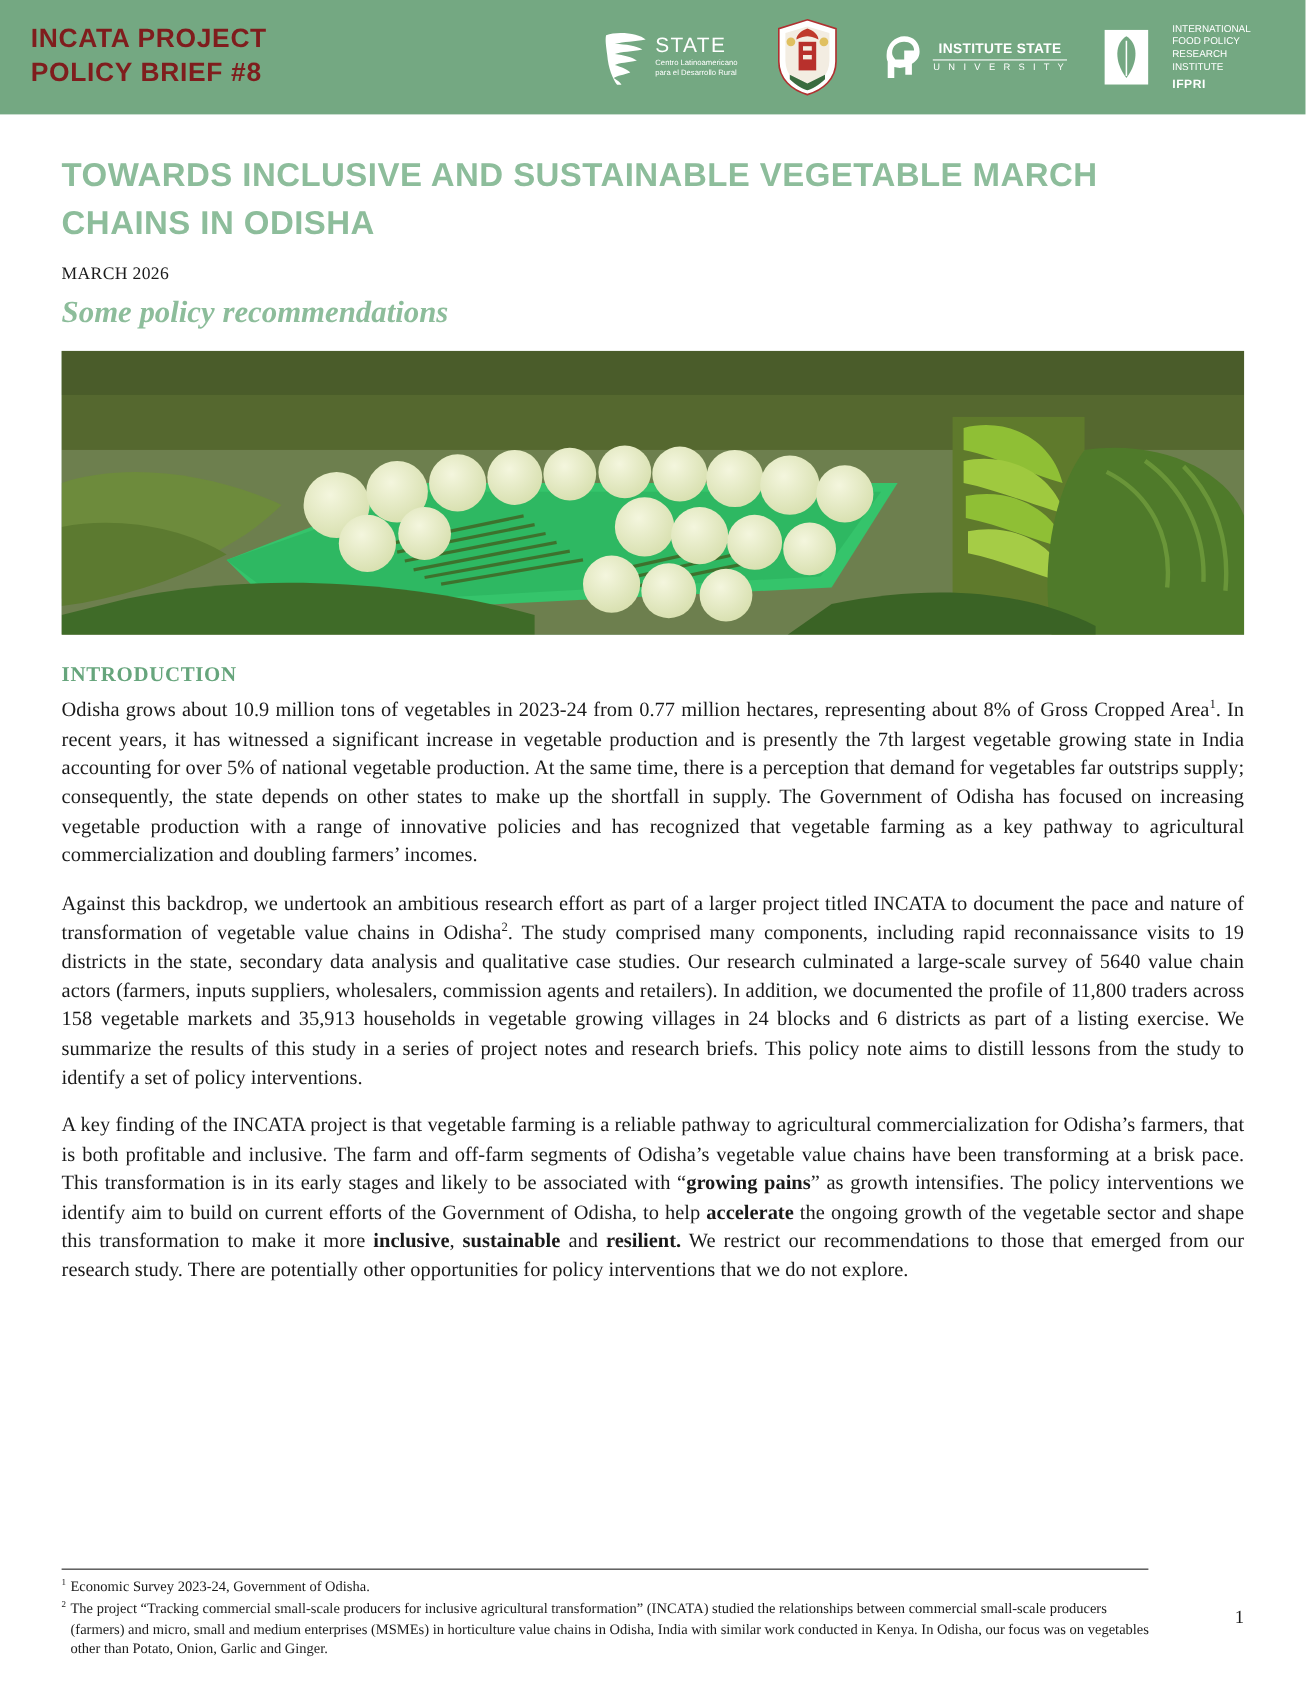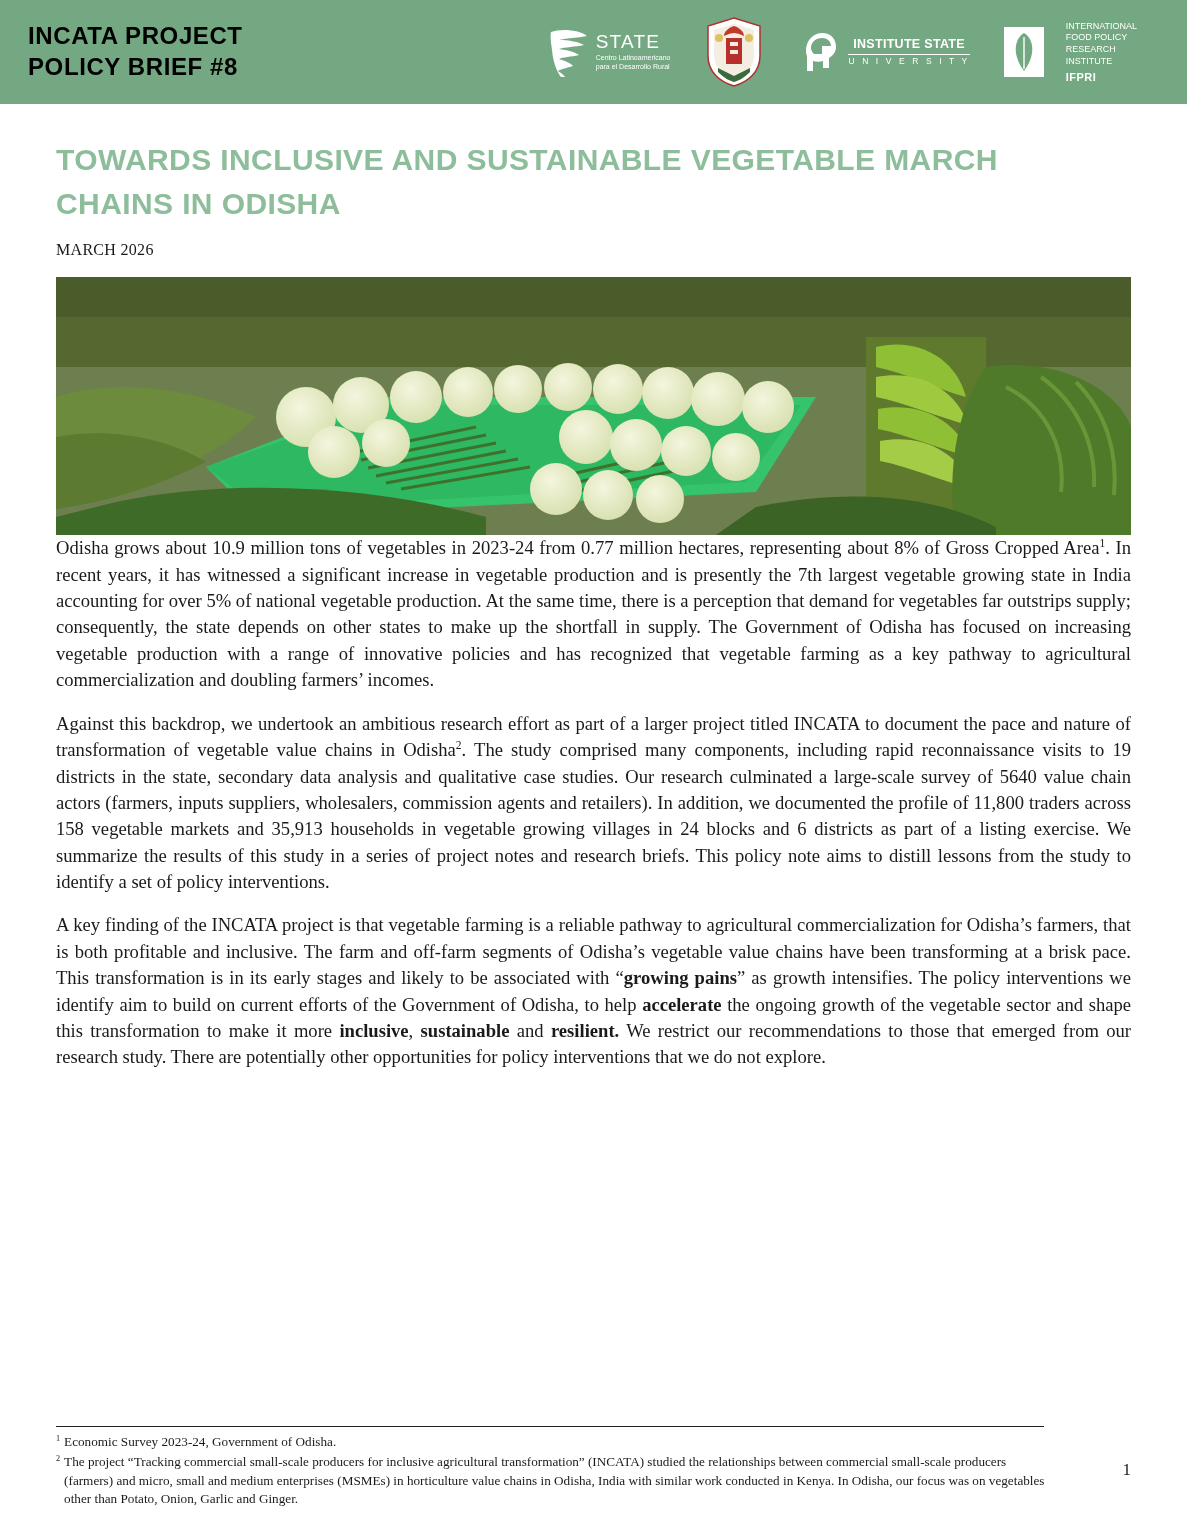--- a/index.html
+++ b/index.html
@@ -20,21 +20,21 @@
   .header-bar {
     height: 104px;
     background: #74a882;
     display: flex;
     align-items: center;
     padding: 0 28px;
     box-sizing: border-box;
   }
   .brief-title {
     font-family: "Liberation Sans", sans-serif;
-    color: #000000;
+    color: #7f1d1d;
     font-weight: bold;
     font-size: 24px;
     line-height: 1.28;
     letter-spacing: 0.6px;
     white-space: pre-line;
   }
   .logo-strip {
     margin-left: auto;
     display: flex;
     align-items: center;
@@ -245,20 +245,21 @@
       </div>
     </div>
 
   </div>
 </div>
 
 <div class="page">
 
   <h1 class="doc-title">TOWARDS INCLUSIVE AND SUSTAINABLE VEGETABLE MARCH CHAINS IN ODISHA</h1>
   <div class="doc-date">MARCH 2026</div>
+  <h2 class="doc-subtitle">Some policy recommendations</h2>
 
   <div class="hero">
     <svg width="1075" height="258" viewBox="0 0 1075 258">
       <defs>
         <radialGradient id="cauli" cx="40%" cy="35%" r="70%">
           <stop offset="0%" stop-color="#f4f6de"></stop>
           <stop offset="100%" stop-color="#d7dfae"></stop>
         </radialGradient>
       </defs>
       <rect width="1075" height="258" fill="#6d7f4e"></rect>
@@ -319,20 +320,21 @@
         <path d="M950 110 C990 130 1010 170 1005 215"></path>
         <path d="M985 100 C1020 125 1040 165 1038 210"></path>
         <path d="M1020 105 C1050 135 1062 175 1058 218"></path>
       </g>
 
       <path d="M60 225 C180 200 320 210 430 240 L430 258 L0 258 L0 240 Z" fill="#3f6b28"></path>
       <path d="M700 230 C800 210 880 220 940 250 L940 258 L660 258 Z" fill="#3a6325"></path>
     </svg>
   </div>
 
+  <h3 class="section-head">INTRODUCTION</h3>
 
   <p class="body">Odisha grows about 10.9 million tons of vegetables in 2023-24 from 0.77 million hectares, representing about 8% of Gross Cropped Area<sup>1</sup>. In recent years, it has witnessed a significant increase in vegetable production and is presently the 7th largest vegetable growing state in India accounting for over 5% of national vegetable production. At the same time, there is a perception that demand for vegetables far outstrips supply; consequently, the state depends on other states to make up the shortfall in supply. The Government of Odisha has focused on increasing vegetable production with a range of innovative policies and has recognized that vegetable farming as a key pathway to agricultural commercialization and doubling farmers’ incomes.</p>
 
   <p class="body">Against this backdrop, we undertook an ambitious research effort as part of a larger project titled INCATA to document the pace and nature of transformation of vegetable value chains in Odisha<sup>2</sup>. The study comprised many components, including rapid reconnaissance visits to 19 districts in the state, secondary data analysis and qualitative case studies. Our research culminated a large-scale survey of 5640 value chain actors (farmers, inputs suppliers, wholesalers, commission agents and retailers). In addition, we documented the profile of 11,800 traders across 158 vegetable markets and 35,913 households in vegetable growing villages in 24 blocks and 6 districts as part of a listing exercise. We summarize the results of this study in a series of project notes and research briefs. This policy note aims to distill lessons from the study to identify a set of policy interventions.</p>
 
   <p class="body">A key finding of the INCATA project is that vegetable farming is a reliable pathway to agricultural commercialization for Odisha’s farmers, that is both profitable and inclusive. The farm and off-farm segments of Odisha’s vegetable value chains have been transforming at a brisk pace. This transformation is in its early stages and likely to be associated with “<b>growing pains</b>” as growth intensifies. The policy interventions we identify aim to build on current efforts of the Government of Odisha, to help <b>accelerate</b> the ongoing growth of the vegetable sector and shape this transformation to make it more <b>inclusive</b>, <b>sustainable</b> and <b>resilient.</b> We restrict our recommendations to those that emerged from our research study. There are potentially other opportunities for policy interventions that we do not explore.</p>
 
 </div>
 
 <div class="footnotes">

